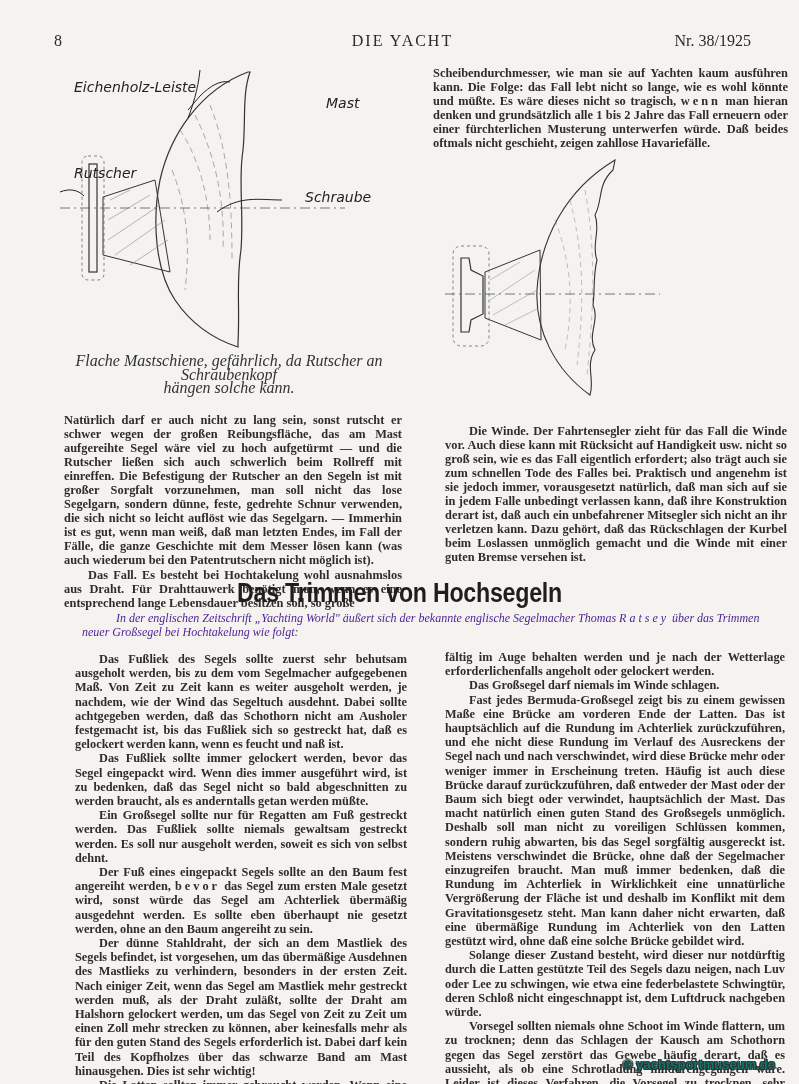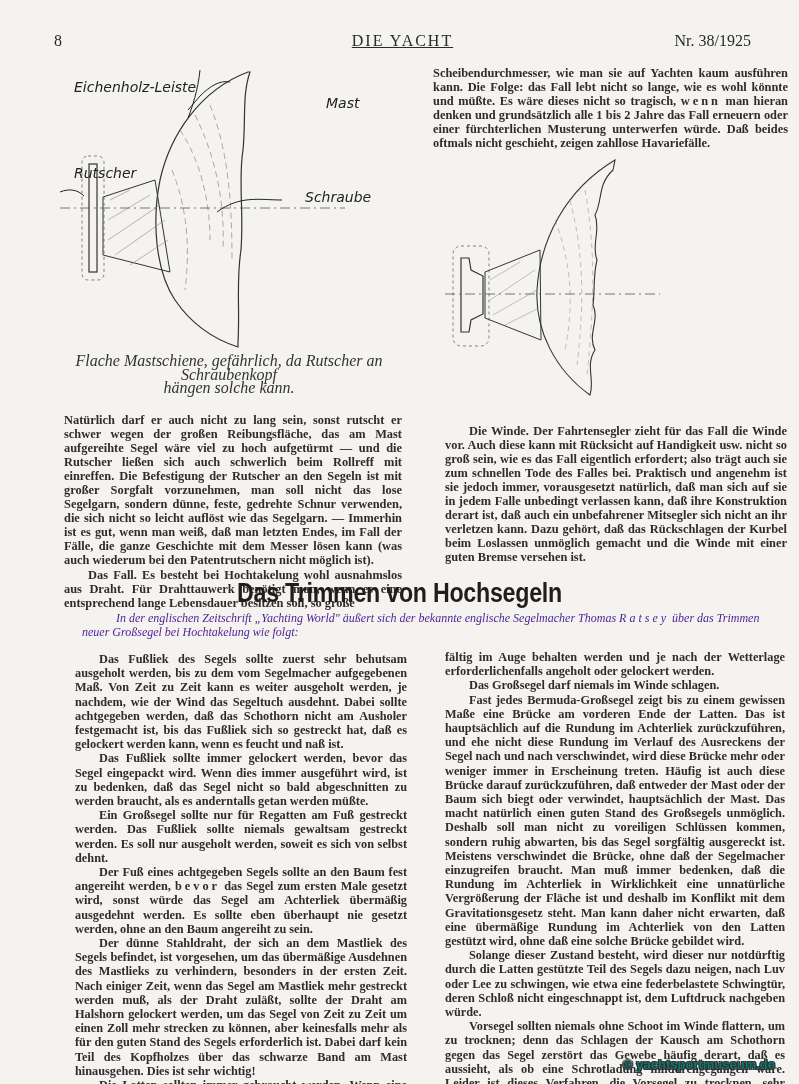--- a/index.html
+++ b/index.html
@@ -9,21 +9,21 @@
     color: #2b2a28;
     font-family: "DejaVu Serif", "Liberation Serif", serif;
     position: relative;
   }
   .page { position: absolute; left: 0; top: 0; width: 799px; height: 1084px; }
   .running-head {
     position: absolute; top: 32px; left: 54px; right: 48px; height: 22px;
     font-family: "Liberation Serif", serif; font-size: 16px; color: #2a2a2a;
   }
   .rh-page { position: absolute; left: 0; top: 0; }
-  .rh-title { position: absolute; left: 0; right: 0; text-align: center; letter-spacing: 2px; text-decoration: underline; }
+  .rh-title { position: absolute; left: 0; right: 0; text-align: center; letter-spacing: 2px; }
   .rh-issue { position: absolute; right: 0; top: 0; }
 
   .fig { position: absolute; }
   .fig svg { width: 100%; height: 100%; }
   .caption {
     position: absolute; font-family: "Liberation Serif", serif; font-style: italic;
     font-size: 16px; line-height: 13.5px; text-align: center; color: #333;
   }
 
   .col {
@@ -116,21 +116,21 @@
 
   <div class="article-title">Das Trimmen von Hochsegeln</div>
   <div class="intro">
     <span>In der englischen Zeitschrift „Yachting World" äußert sich der bekannte englische Segelmacher Thomas</span> <span class="spaced">Ratsey</span> <span>über das Trimmen neuer Großsegel bei Hochtakelung wie folgt:</span>
   </div>
 
   <div class="col" style="left:75px; top:652px; width:332px; font-size:12.3px; line-height:14.2px;">
     <p class="ind">Das Fußliek des Segels sollte zuerst sehr behutsam ausgeholt werden, bis zu dem vom Segelmacher aufgegebenen Maß. Von Zeit zu Zeit kann es weiter ausgeholt werden, je nachdem, wie der Wind das Segeltuch ausdehnt. Dabei sollte achtgegeben werden, daß das Schothorn nicht am Ausholer festgemacht ist, bis das Fußliek sich so gestreckt hat, daß es gelockert werden kann, wenn es feucht und naß ist.</p>
     <p class="ind">Das Fußliek sollte immer gelockert werden, bevor das Segel eingepackt wird. Wenn dies immer ausgeführt wird, ist zu bedenken, daß das Segel nicht so bald abgeschnitten zu werden braucht, als es anderntalls getan werden müßte.</p>
     <p class="ind">Ein Großsegel sollte nur für Regatten am Fuß gestreckt werden. Das Fußliek sollte niemals gewaltsam gestreckt werden. Es soll nur ausgeholt werden, soweit es sich von selbst dehnt.</p>
-    <p class="ind"><span>Der Fuß eines achtgegeben Segels sollte an den Baum fest angereiht werden,</span> <span class="spaced">bevor</span> <span>das Segel zum ersten Male gesetzt wird, sonst würde das Segel am Achterliek übermäßig ausgedehnt werden. Es sollte eben überhaupt nie gesetzt werden, ohne an den Baum angereiht zu sein.</span></p>
+    <p class="ind"><span>Der Fuß eines eingepackt Segels sollte an den Baum fest angereiht werden,</span> <span class="spaced">bevor</span> <span>das Segel zum ersten Male gesetzt wird, sonst würde das Segel am Achterliek übermäßig ausgedehnt werden. Es sollte eben überhaupt nie gesetzt werden, ohne an den Baum angereiht zu sein.</span></p>
     <p class="ind">Der dünne Stahldraht, der sich an dem Mastliek des Segels befindet, ist vorgesehen, um das übermäßige Ausdehnen des Mastlieks zu verhindern, besonders in der ersten Zeit. Nach einiger Zeit, wenn das Segel am Mastliek mehr gestreckt werden muß, als der Draht zuläßt, sollte der Draht am Halshorn gelockert werden, um das Segel von Zeit zu Zeit um einen Zoll mehr strecken zu können, aber keinesfalls mehr als für den guten Stand des Segels erforderlich ist. Dabei darf kein Teil des Kopfholzes über das schwarze Band am Mast hinausgehen. Dies ist sehr wichtig!</p>
     <p class="ind">Die Latten sollten immer gebraucht werden. Wenn eine Latte nicht steif genug ist, sollten zwei in derselben Tasche geführt werden. Die Jacobsleine im Achterliek muß sorg-</p>
   </div>
 
   <div class="col" style="left:445px; top:650px; width:340px; font-size:12.3px; line-height:14.2px;">
     <p class="noind">fältig im Auge behalten werden und je nach der Wetterlage erforderlichenfalls angeholt oder gelockert werden.</p>
     <p class="ind">Das Großsegel darf niemals im Winde schlagen.</p>
     <p class="ind">Fast jedes Bermuda-Großsegel zeigt bis zu einem gewissen Maße eine Brücke am vorderen Ende der Latten. Das ist hauptsächlich auf die Rundung im Achterliek zurückzuführen, und ehe nicht diese Rundung im Verlauf des Ausreckens der Segel nach und nach verschwindet, wird diese Brücke mehr oder weniger immer in Erscheinung treten. Häufig ist auch diese Brücke darauf zurückzuführen, daß entweder der Mast oder der Baum sich biegt oder verwindet, hauptsächlich der Mast. Das macht natürlich einen guten Stand des Großsegels unmöglich. Deshalb soll man nicht zu voreiligen Schlüssen kommen, sondern ruhig abwarten, bis das Segel sorgfältig ausgereckt ist. Meistens verschwindet die Brücke, ohne daß der Segelmacher einzugreifen braucht. Man muß immer bedenken, daß die Rundung im Achterliek in Wirklichkeit eine unnatürliche Vergrößerung der Fläche ist und deshalb im Konflikt mit dem Gravitationsgesetz steht. Man kann daher nicht erwarten, daß eine übermäßige Rundung im Achterliek von den Latten gestützt wird, ohne daß eine solche Brücke gebildet wird.</p>
     <p class="ind">Solange dieser Zustand besteht, wird dieser nur notdürftig durch die Latten gestützte Teil des Segels dazu neigen, nach Luv oder Lee zu schwingen, wie etwa eine federbelastete Schwingtür, deren Schloß nicht eingeschnappt ist, dem Luftdruck nachgeben würde.</p>
     <p class="ind">Vorsegel sollten niemals ohne Schoot im Winde flattern, um zu trocknen; denn das Schlagen der Kausch am Schothorn gegen das Segel zerstört das Gewebe häufig derart, daß es aussieht, als ob eine Schrotladung hindurchgegangen wäre. Leider ist dieses Verfahren, die Vorsegel zu trocknen, sehr verbreitet. Es sollte jedoch bei jeder Gelegenheit bekämpft werden.</p>

